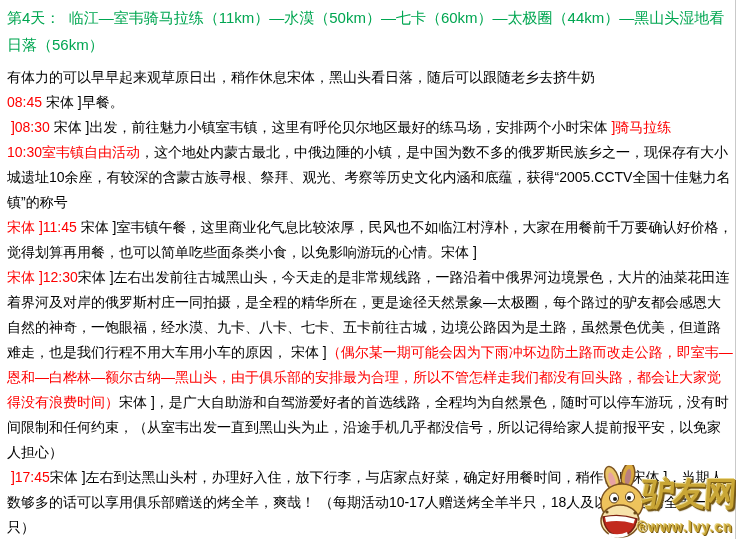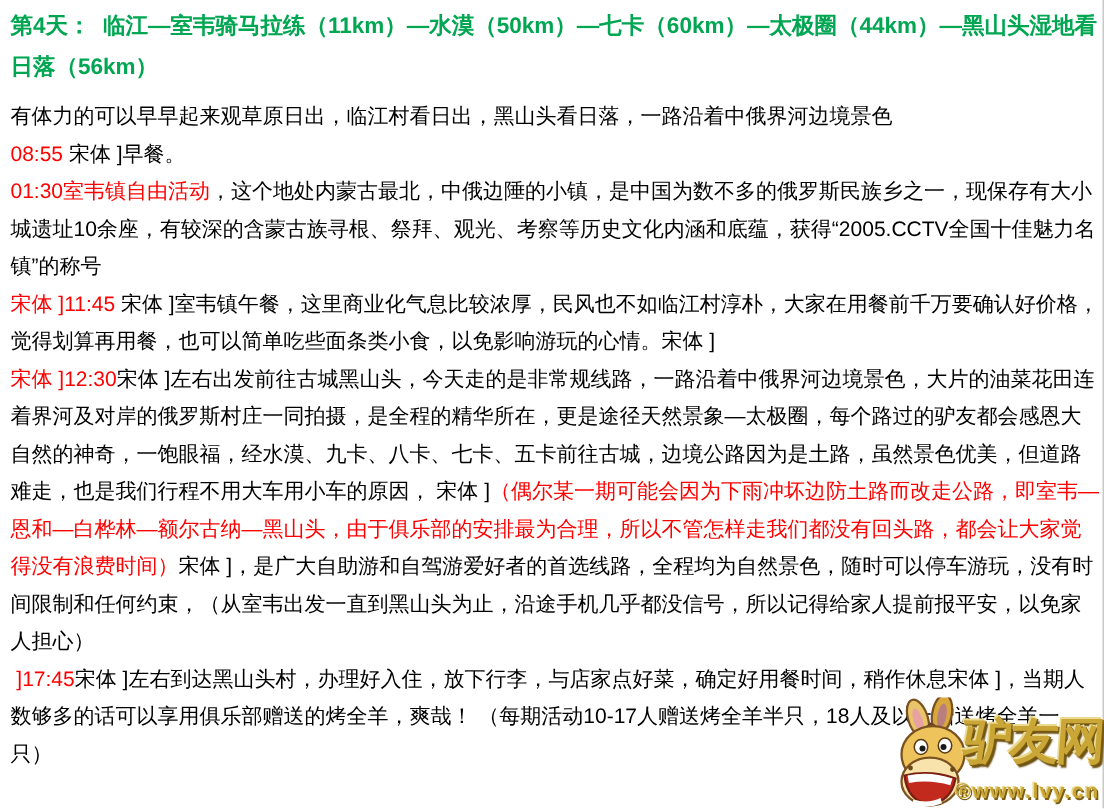--- a/index.html
+++ b/index.html
@@ -10,21 +10,21 @@
   body{
     width:736px;height:539px;overflow:hidden;background:var(--background);
     font-family:"Liberation Sans","DejaVu Sans",sans-serif;position:relative;
   }
   .page{
     box-sizing:border-box;width:736px;height:539px;
     padding:4px 2px 0 7px;border-right:1px solid var(--page_border);
     position:relative;
   }
   .title{
-    margin:0 0 7px 0;color:var(--green);font-weight:bold;
+    margin:0 0 7px 0;color:var(--green);font-weight:normal;
     font-size:15px;line-height:27px;white-space:pre-wrap;word-break:break-all;
   }
   .body-text p{
     margin:0;font-size:14px;line-height:25px;
     white-space:pre-wrap;word-break:break-all;color:var(--black);
   }
   .seg-red{color:var(--red);}
   .seg-black{color:var(--black);}
   
   .watermark{position:absolute;right:0;bottom:0;width:140px;height:80px;pointer-events:none;}
@@ -46,23 +46,24 @@
   .wm-donkey{position:absolute;left:0;bottom:0;}
 </style>
 </head>
 <body>
 
 <div class="page">
 
   <h1 class="title">第4天：  临江—室韦骑马拉练（11km）—水漠（50km）—七卡（60km）—太极圈（44km）—黑山头湿地看日落（56km）</h1>
 
   <div class="body-text">
-      <p><span class="seg-black">有体力的可以早早起来观草原日出，临江村看日出，黑山头看日落，一路沿着中俄界河边境景色</span></p>
-      <p><span class="seg-red">08:55 </span><span class="seg-black">宋体 ]早餐。</span></p>
-      <p><span class="seg-red">01:30室韦镇自由活动</span><span class="seg-black">，这个地处内蒙古最北，中俄边陲的小镇，是中国为数不多的俄罗斯民族乡之一，现保存有大小城遗址10余座，有较深的含蒙古族寻根、祭拜、观光、考察等历史文化内涵和底蕴，获得“2005.CCTV全国十佳魅力名镇”的称号</span></p>
+      <p><span class="seg-black">有体力的可以早早起来观草原日出，稍作休息宋体，黑山头看日落，随后可以跟随老乡去挤牛奶</span></p>
+      <p><span class="seg-red">08:45 </span><span class="seg-black">宋体 ]早餐。</span></p>
+      <p><span class="seg-red"> ]08:30 </span><span class="seg-black">宋体 ]出发，前往魅力小镇室韦镇，这里有呼伦贝尔地区最好的练马场，安排两个小时宋体 </span><span class="seg-red">]骑马拉练</span></p>
+      <p><span class="seg-red">10:30室韦镇自由活动</span><span class="seg-black">，这个地处内蒙古最北，中俄边陲的小镇，是中国为数不多的俄罗斯民族乡之一，现保存有大小城遗址10余座，有较深的含蒙古族寻根、祭拜、观光、考察等历史文化内涵和底蕴，获得“2005.CCTV全国十佳魅力名镇”的称号</span></p>
       <p><span class="seg-red">宋体 ]11:45</span><span class="seg-black"> 宋体 ]室韦镇午餐，这里商业化气息比较浓厚，民风也不如临江村淳朴，大家在用餐前千万要确认好价格，觉得划算再用餐，也可以简单吃些面条类小食，以免影响游玩的心情。宋体 ]</span></p>
       <p><span class="seg-red">宋体 ]12:30</span><span class="seg-black">宋体 ]左右出发前往古城黑山头，今天走的是非常规线路，一路沿着中俄界河边境景色，大片的油菜花田连着界河及对岸的俄罗斯村庄一同拍摄，是全程的精华所在，更是途径天然景象—太极圈，每个路过的驴友都会感恩大自然的神奇，一饱眼福，经水漠、九卡、八卡、七卡、五卡前往古城，边境公路因为是土路，虽然景色优美，但道路难走，也是我们行程不用大车用小车的原因， 宋体 ]</span><span class="seg-red">（偶尔某一期可能会因为下雨冲坏边防土路而改走公路，即室韦—恩和—白桦林—额尔古纳—黑山头，由于俱乐部的安排最为合理，所以不管怎样走我们都没有回头路，都会让大家觉得没有浪费时间）</span><span class="seg-black">宋体 ]，是广大自助游和自驾游爱好者的首选线路，全程均为自然景色，随时可以停车游玩，没有时间限制和任何约束，（从室韦出发一直到黑山头为止，沿途手机几乎都没信号，所以记得给家人提前报平安，以免家人担心）</span></p>
       <p><span class="seg-red"> ]17:45</span><span class="seg-black">宋体 ]左右到达黑山头村，办理好入住，放下行李，与店家点好菜，确定好用餐时间，稍作休息宋体 ]，当期人数够多的话可以享用俱乐部赠送的烤全羊，爽哉！ （每期活动10-17人赠送烤全羊半只，18人及以上赠送烤全羊一只）</span></p>
     </div>
 
   <div class="watermark">
     <svg class="wm-donkey" width="62" height="74" viewBox="0 0 62 74" aria-hidden="true">
 
       <ellipse cx="17" cy="14" rx="6.5" ry="13" transform="rotate(-18 17 14)" fill="#e9c46a" stroke="#7a5220" stroke-width="1.5"></ellipse>
       <ellipse cx="17" cy="15" rx="3" ry="8" transform="rotate(-18 17 15)" fill="#e8a2a2"></ellipse>

